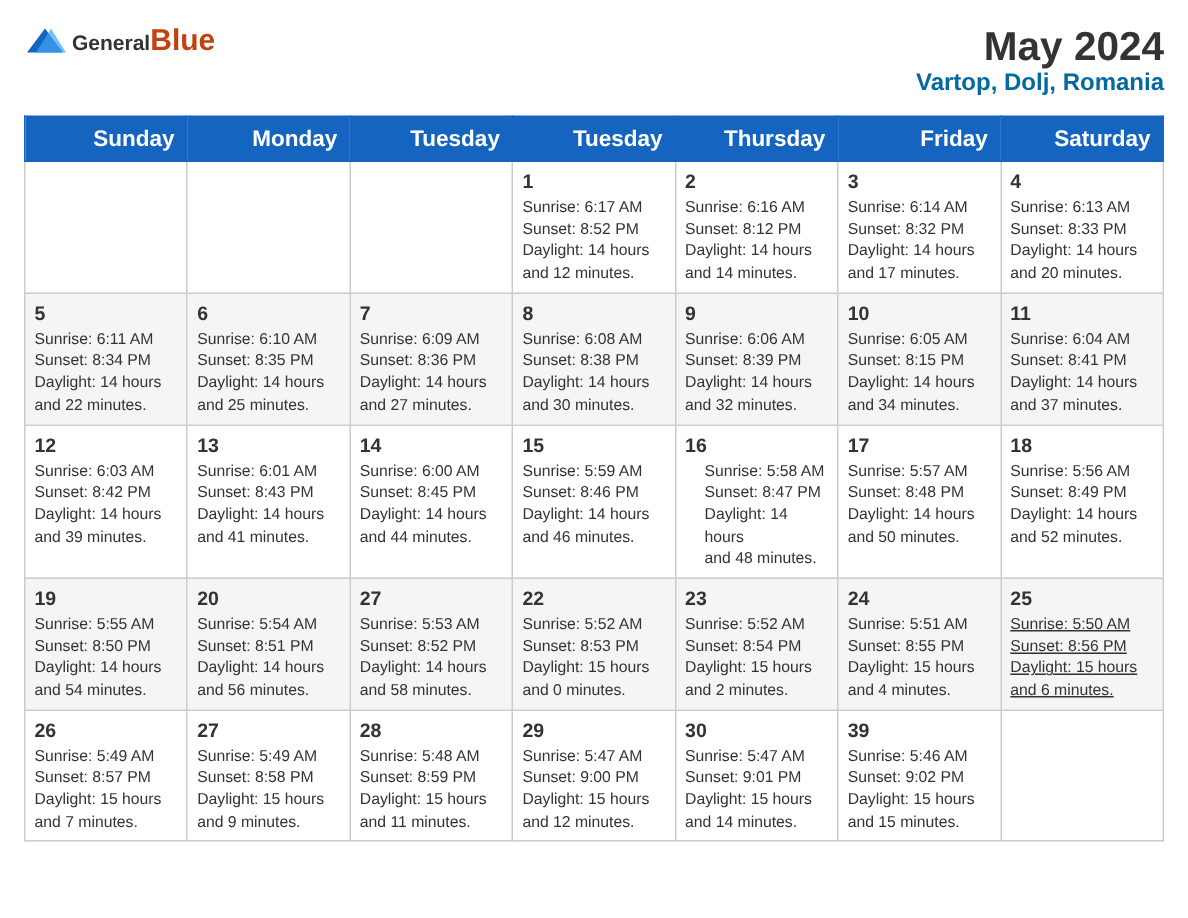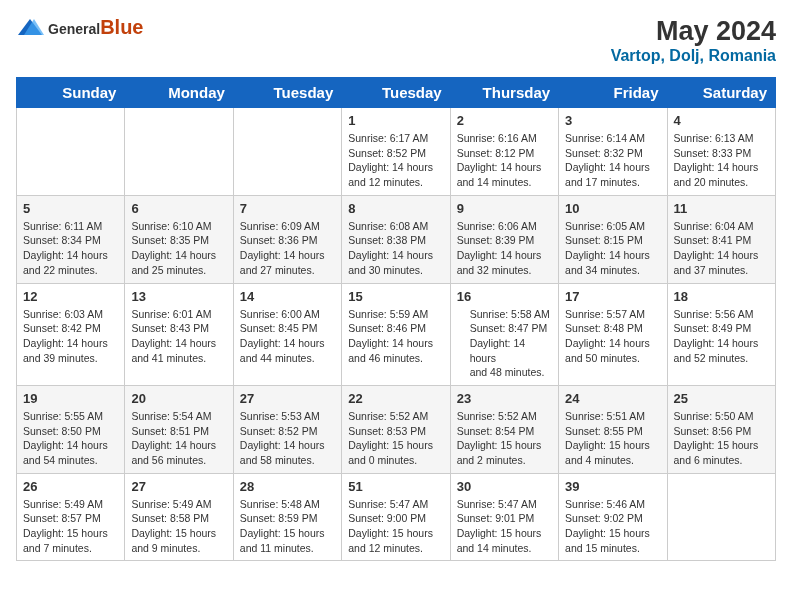--- a/index.html
+++ b/index.html
@@ -285,21 +285,21 @@
         </td>
         <td>
           <span class="day-number">24</span>
           <div class="day-info" style="white-space: pre-line;">Sunrise: 5:51 AM
 Sunset: 8:55 PM
 Daylight: 15 hours
 and 4 minutes.</div>
         </td>
         <td>
           <span class="day-number">25</span>
-          <div class="day-info" style="white-space: pre-line;">Sunrise: 5:50 AM
+          <div class="day-info" style="white-space: pre-line; text-decoration: underline;">Sunrise: 5:50 AM
 Sunset: 8:56 PM
 Daylight: 15 hours
 and 6 minutes.</div>
         </td>
       </tr>
       <tr>
         <td>
           <span class="day-number">26</span>
           <div class="day-info" style="white-space: pre-line;">Sunrise: 5:49 AM
 Sunset: 8:57 PM
@@ -314,21 +314,21 @@
 and 9 minutes.</div>
         </td>
         <td>
           <span class="day-number">28</span>
           <div class="day-info" style="white-space: pre-line;">Sunrise: 5:48 AM
 Sunset: 8:59 PM
 Daylight: 15 hours
 and 11 minutes.</div>
         </td>
         <td>
-          <span class="day-number">51</span>
+          <span class="day-number">29</span>
           <div class="day-info" style="white-space: pre-line;">Sunrise: 5:47 AM
 Sunset: 9:00 PM
 Daylight: 15 hours
 and 12 minutes.</div>
         </td>
         <td>
           <span class="day-number">30</span>
           <div class="day-info" style="white-space: pre-line;">Sunrise: 5:47 AM
 Sunset: 9:01 PM
 Daylight: 15 hours

